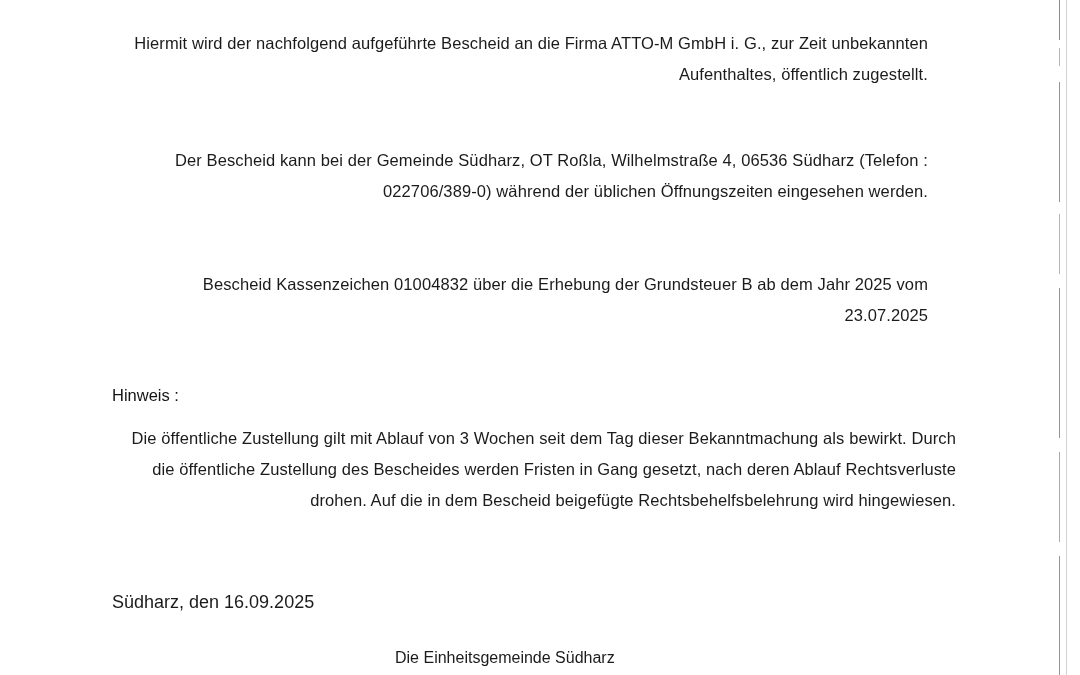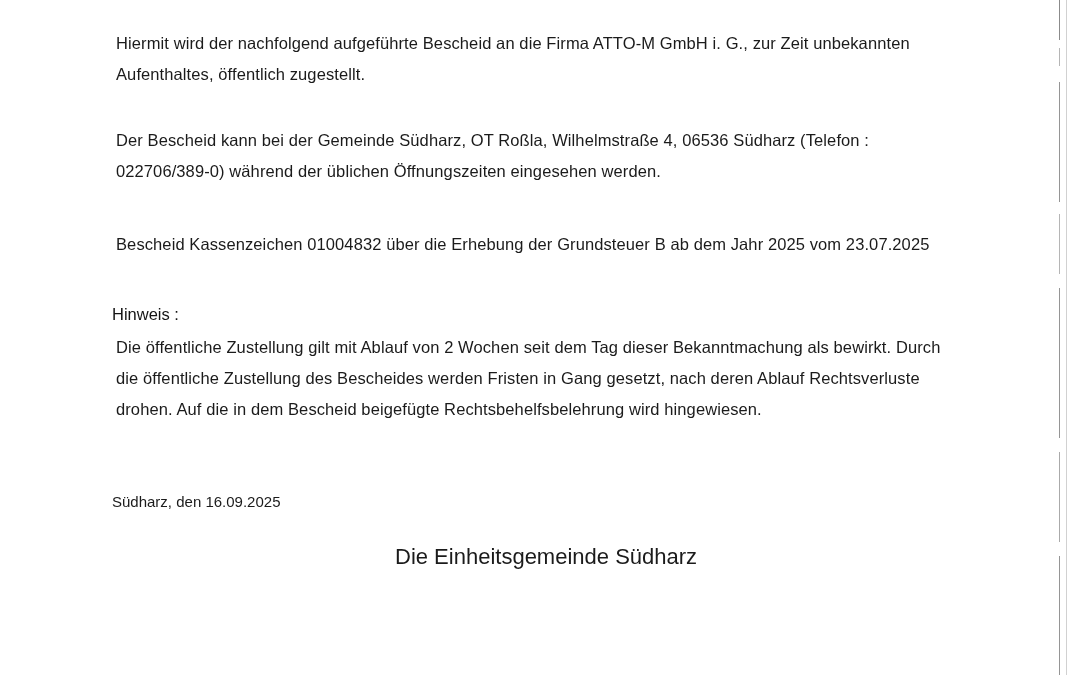--- a/index.html
+++ b/index.html
@@ -57,21 +57,22 @@
     left: 112px;
     top: 28px;
     width: 830px;
   }
 
   .para {
     font-size: 16.5px;
     line-height: 31px;
     letter-spacing: .1px;
     color: #1b1b1b;
-    margin: 4px;
+    margin: 14px;
+    text-align: right;
   }
   .para.p1 { margin-top: 0; }
   .gap-1 { height: 27px; }
   .gap-2 { height: 34px; }
   .gap-3 { height: 36px; }
   .gap-4 { height: 27px; }
   .gap-5 { height: 30px; }
 
   .hinweis-label {
     font-size: 16.5px;
@@ -79,27 +80,27 @@
     font-weight: normal;
     color: #141414;
     margin: 0;
   }
 
   .para.wide {
     width: 830px;
   }
 
   .signature-line {
-    font-size: 15px;
+    font-size: 18px;
     line-height: 31px;
     color: #1b1b1b;
     margin: 0;
   }
   .signature-authority {
-    font-size: 22px;
+    font-size: 16px;
     line-height: 31px;
     color: #1b1b1b;
     margin: 0;
     padding-left: 283px;
   }
   .gap-sig { height: 24px; }
 </style>
 </head>
 <body>
 
@@ -114,21 +115,21 @@
     <p class="para">Der Bescheid kann bei der Gemeinde Südharz, OT Roßla, Wilhelmstraße 4, 06536 Südharz (Telefon : 022706/389-0) während der üblichen Öffnungszeiten eingesehen werden.</p>
 
     <div class="gap-2"></div>
 
     <p class="para">Bescheid Kassenzeichen 01004832 über die Erhebung der Grundsteuer B ab dem Jahr 2025 vom 23.07.2025</p>
 
     <div class="gap-3"></div>
 
     <p class="hinweis-label">Hinweis :</p>
 
-    <p class="para wide">Die öffentliche Zustellung gilt mit Ablauf von 2 Wochen seit dem Tag dieser Bekanntmachung als bewirkt. Durch die öffentliche Zustellung des Bescheides werden Fristen in Gang gesetzt, nach deren Ablauf Rechtsverluste drohen. Auf die in dem Bescheid beigefügte Rechtsbehelfsbelehrung wird hingewiesen.</p>
+    <p class="para wide">Die öffentliche Zustellung gilt mit Ablauf von 3 Wochen seit dem Tag dieser Bekanntmachung als bewirkt. Durch die öffentliche Zustellung des Bescheides werden Fristen in Gang gesetzt, nach deren Ablauf Rechtsverluste drohen. Auf die in dem Bescheid beigefügte Rechtsbehelfsbelehrung wird hingewiesen.</p>
 
     <div class="gap-4"></div>
     <div class="gap-5"></div>
 
     <p class="signature-line">Südharz, den 16.09.2025</p>
 
     <div class="gap-sig"></div>
 
     <p class="signature-authority">Die Einheitsgemeinde Südharz</p>
 

